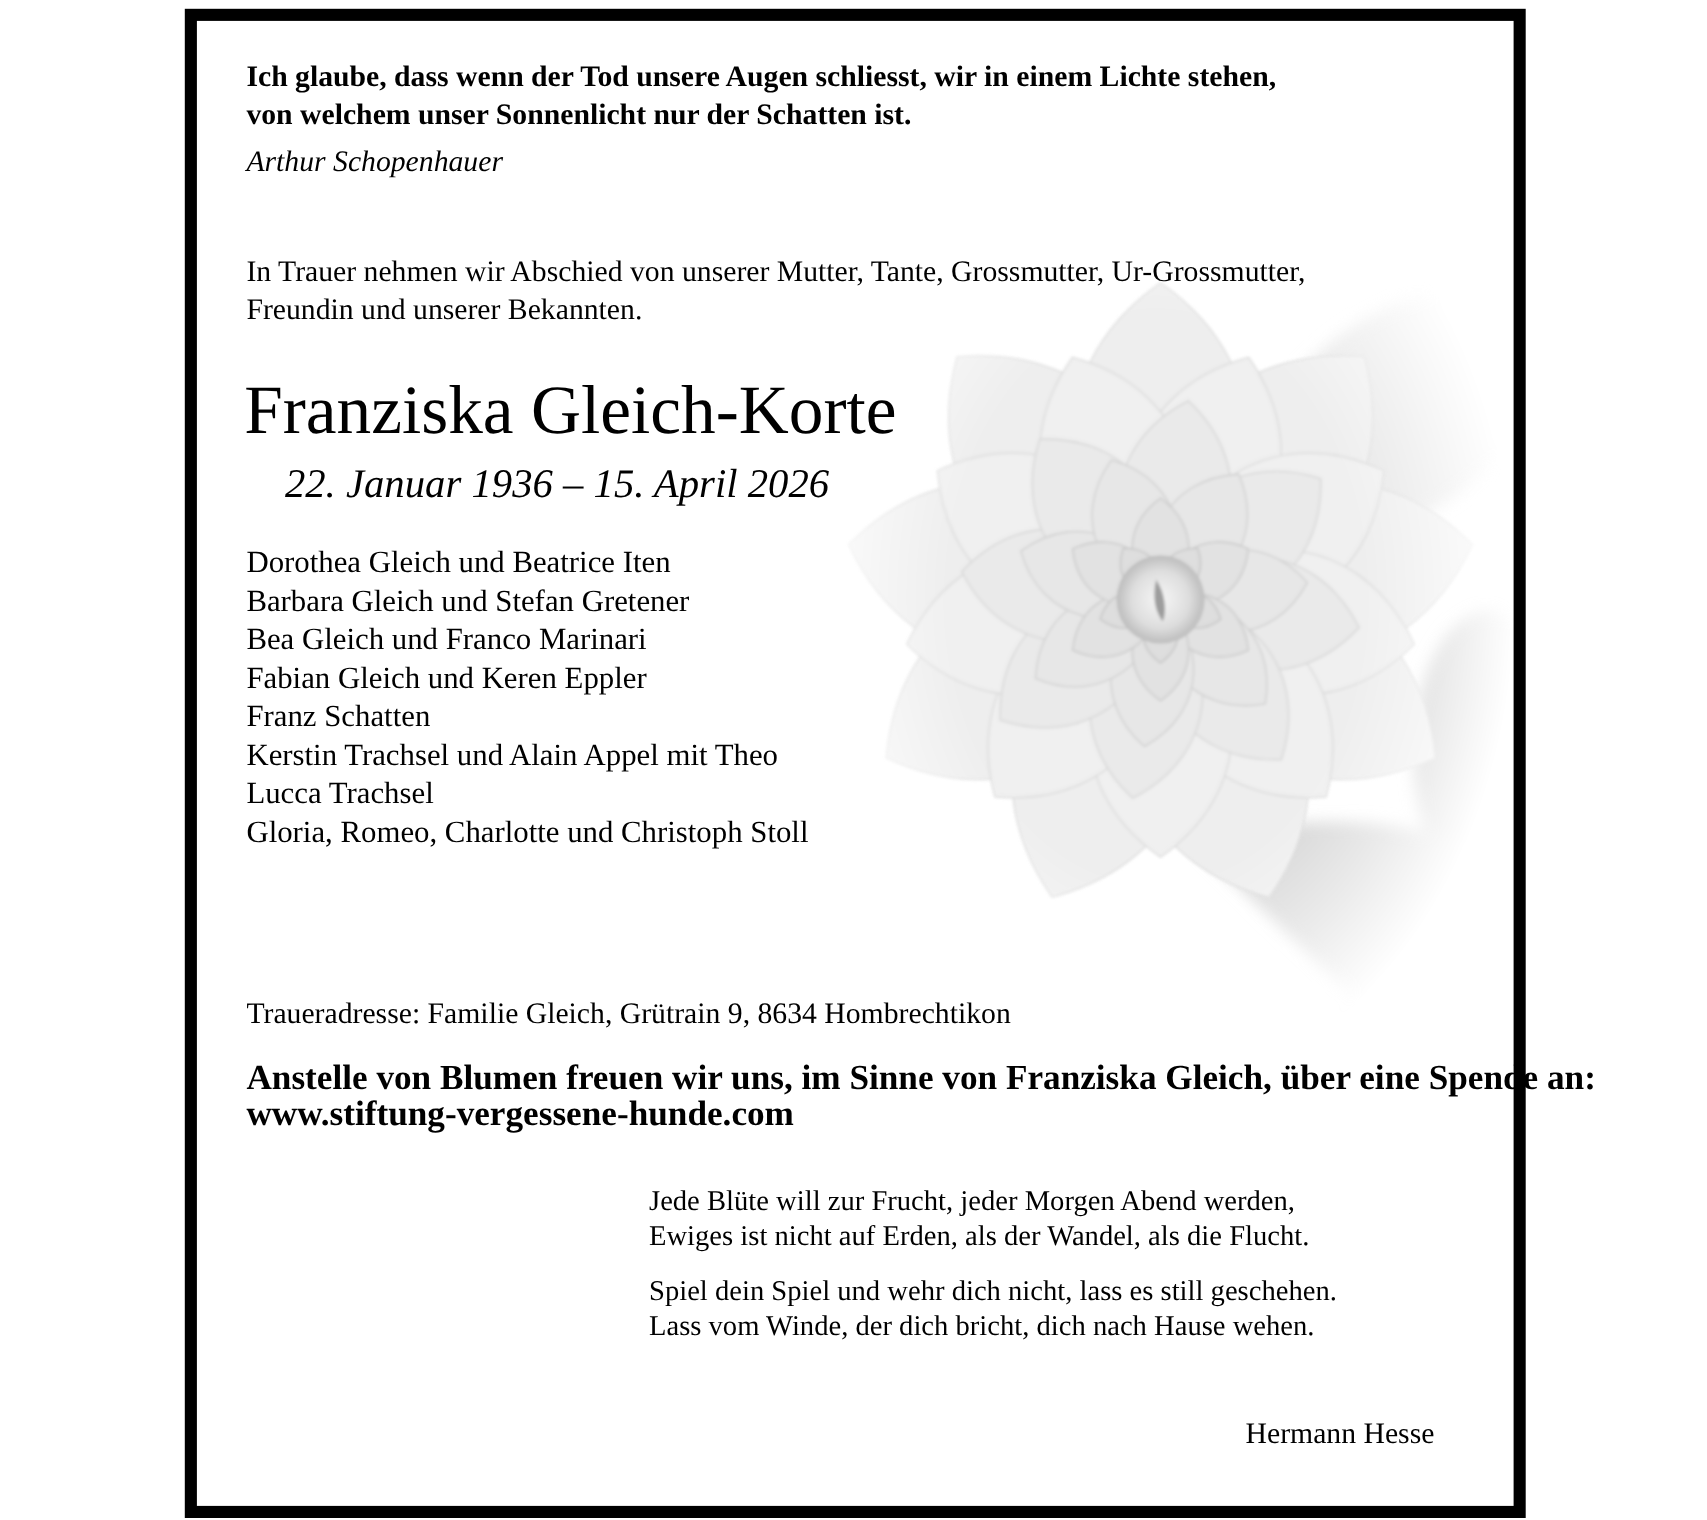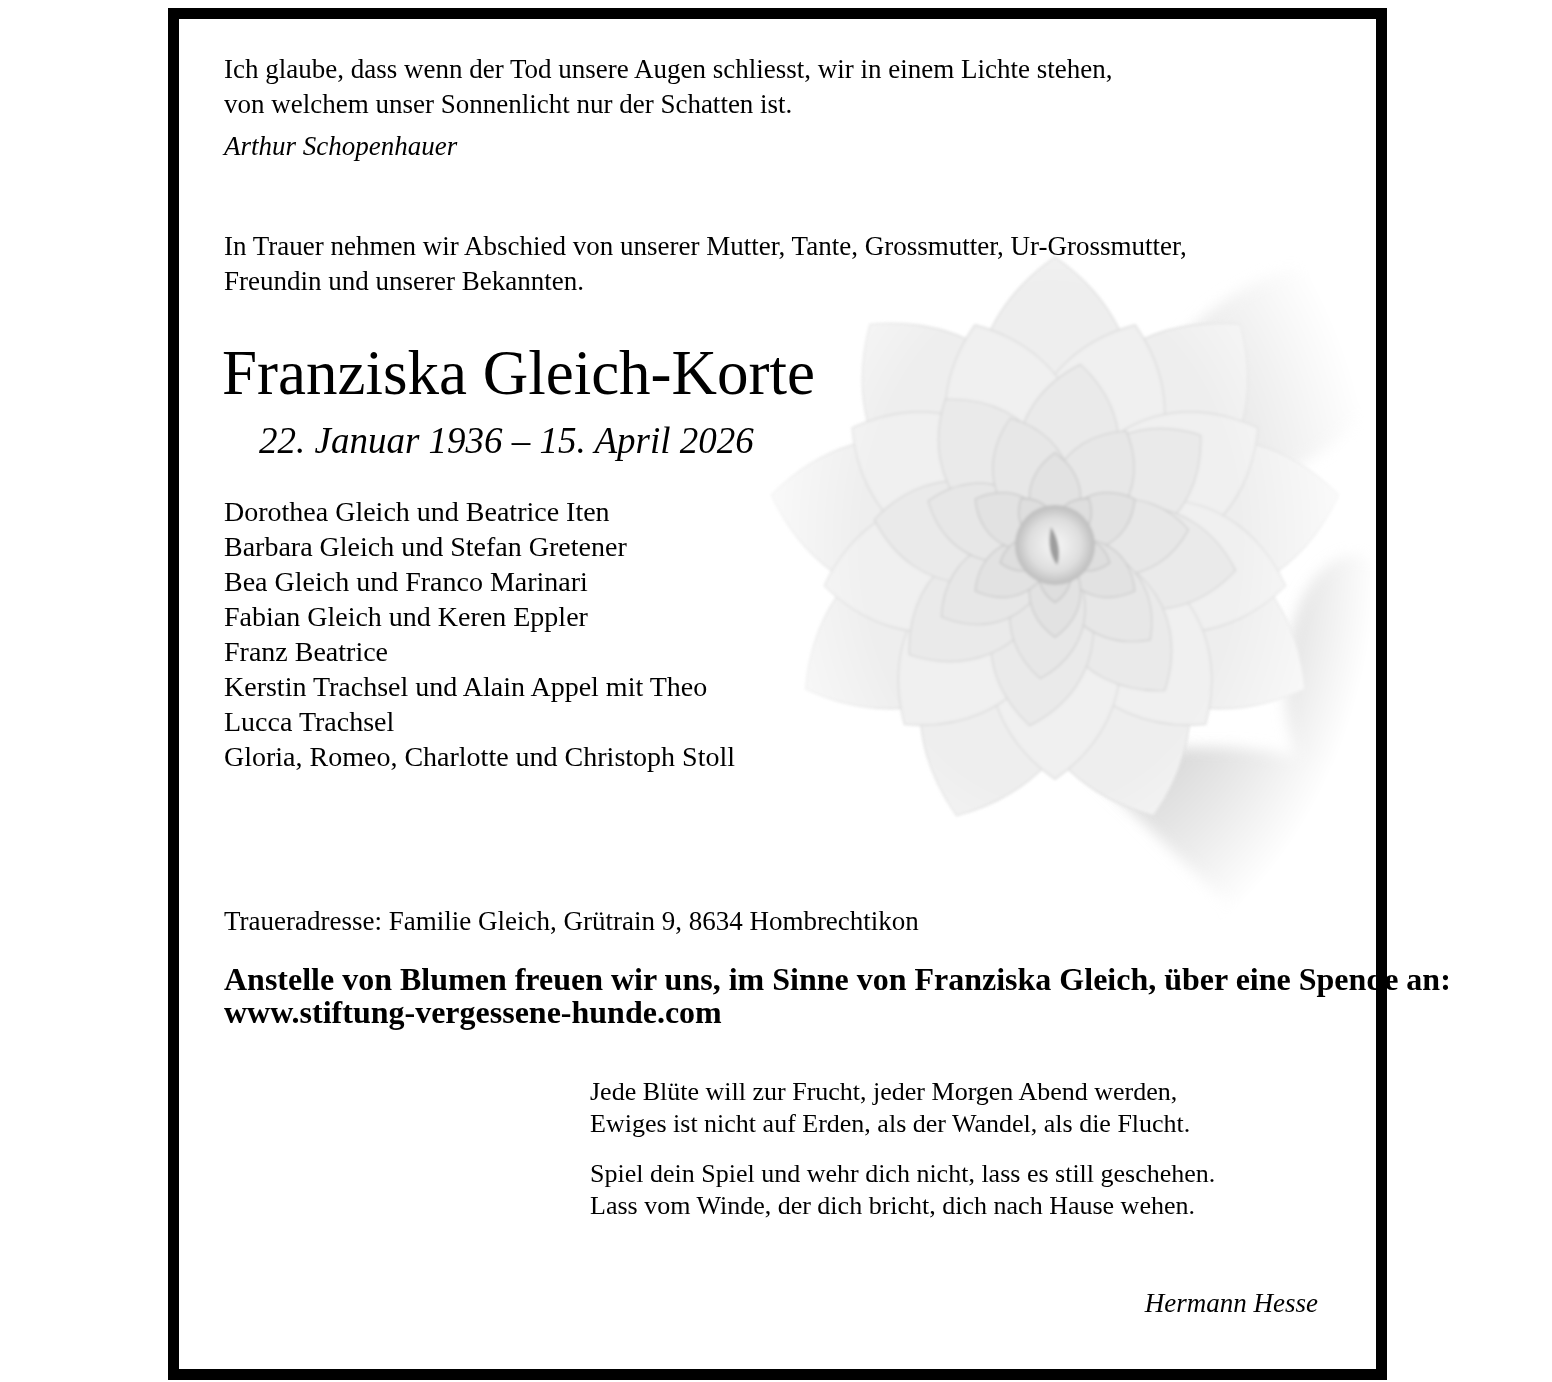--- a/index.html
+++ b/index.html
@@ -11,33 +11,33 @@
          border:11px solid #000;background:#fff;box-sizing:border-box;}
 
   
   .flower-wrap{position:absolute;left:715px;top:125px;width:672px;height:950px;
     -webkit-mask-image:radial-gradient(ellipse 54% 52% at 50% 44%, #000 52%, rgba(0,0,0,.55) 70%, transparent 90%);
     mask-image:radial-gradient(ellipse 54% 52% at 50% 44%, #000 52%, rgba(0,0,0,.55) 70%, transparent 90%);}
 
   .txt{position:absolute;white-space:nowrap;}
   .line{white-space:nowrap;}
 
-  #quote{left:224px;top:52px;font-weight:normal;font-size:27px;line-height:35px;}
+  #quote{left:224px;top:52px;font-weight:bold;font-size:27px;line-height:35px;}
   #quote-author{left:224px;top:131px;font-style:italic;font-size:27px;}
   #intro{left:224px;top:229px;font-size:27px;line-height:35px;}
   #deceased-name{left:222px;top:341px;font-size:63px;font-weight:normal;line-height:64px;}
   #life-dates{left:224px;top:419px;font-size:37px;font-style:italic;margin-left:35px;}
   #mourners{left:224px;top:494px;font-size:28px;line-height:35px;}
   #service{left:224px;top:814px;font-size:27px;line-height:34px;}
   #address{left:224px;top:906px;font-size:27px;}
   #donation{left:224px;top:963px;font-size:32px;line-height:33px;font-weight:bold;}
   #poem{left:590px;top:1048px;font-size:26px;line-height:32px;margin-top:28px;}
   #poem .stanza{margin:0 0 18px 0;}
-  #poem-author{left:578px;top:1288px;width:740px;text-align:right;
-               font-style:italic;font-size:27px;}
+  #poem-author{left:564px;top:1288px;width:740px;text-align:right;
+               font-size:27px;}
 </style>
 </head>
 <body>
 
 <div id="page">
 
   <div class="frame"></div>
 
   <div class="flower-wrap">
     <svg id="flower-svg" viewBox="0 0 672 950" width="672" height="950" aria-hidden="true">
@@ -126,21 +126,21 @@
   </div>
 
   <div class="txt" id="deceased-name">Franziska Gleich-Korte</div>
   <div class="txt" id="life-dates">22. Januar 1936 – 15. April 2026</div>
 
   <div class="txt" id="mourners">
     <div class="line">Dorothea Gleich und Beatrice Iten</div>
     <div class="line">Barbara Gleich und Stefan Gretener</div>
     <div class="line">Bea Gleich und Franco Marinari</div>
     <div class="line">Fabian Gleich und Keren Eppler</div>
-    <div class="line">Franz Beatrice</div>
+    <div class="line">Franz Schatten</div>
     <div class="line">Kerstin Trachsel und Alain Appel mit Theo</div>
     <div class="line">Lucca Trachsel</div>
     <div class="line">Gloria, Romeo, Charlotte und Christoph Stoll</div>
   </div>
 
 
   <div class="txt" id="address">Traueradresse: Familie Gleich, Grütrain 9, 8634 Hombrechtikon</div>
 
   <div class="txt" id="donation">
     <div class="line">Anstelle von Blumen freuen wir uns, im Sinne von Franziska Gleich, über eine Spende an:</div>

